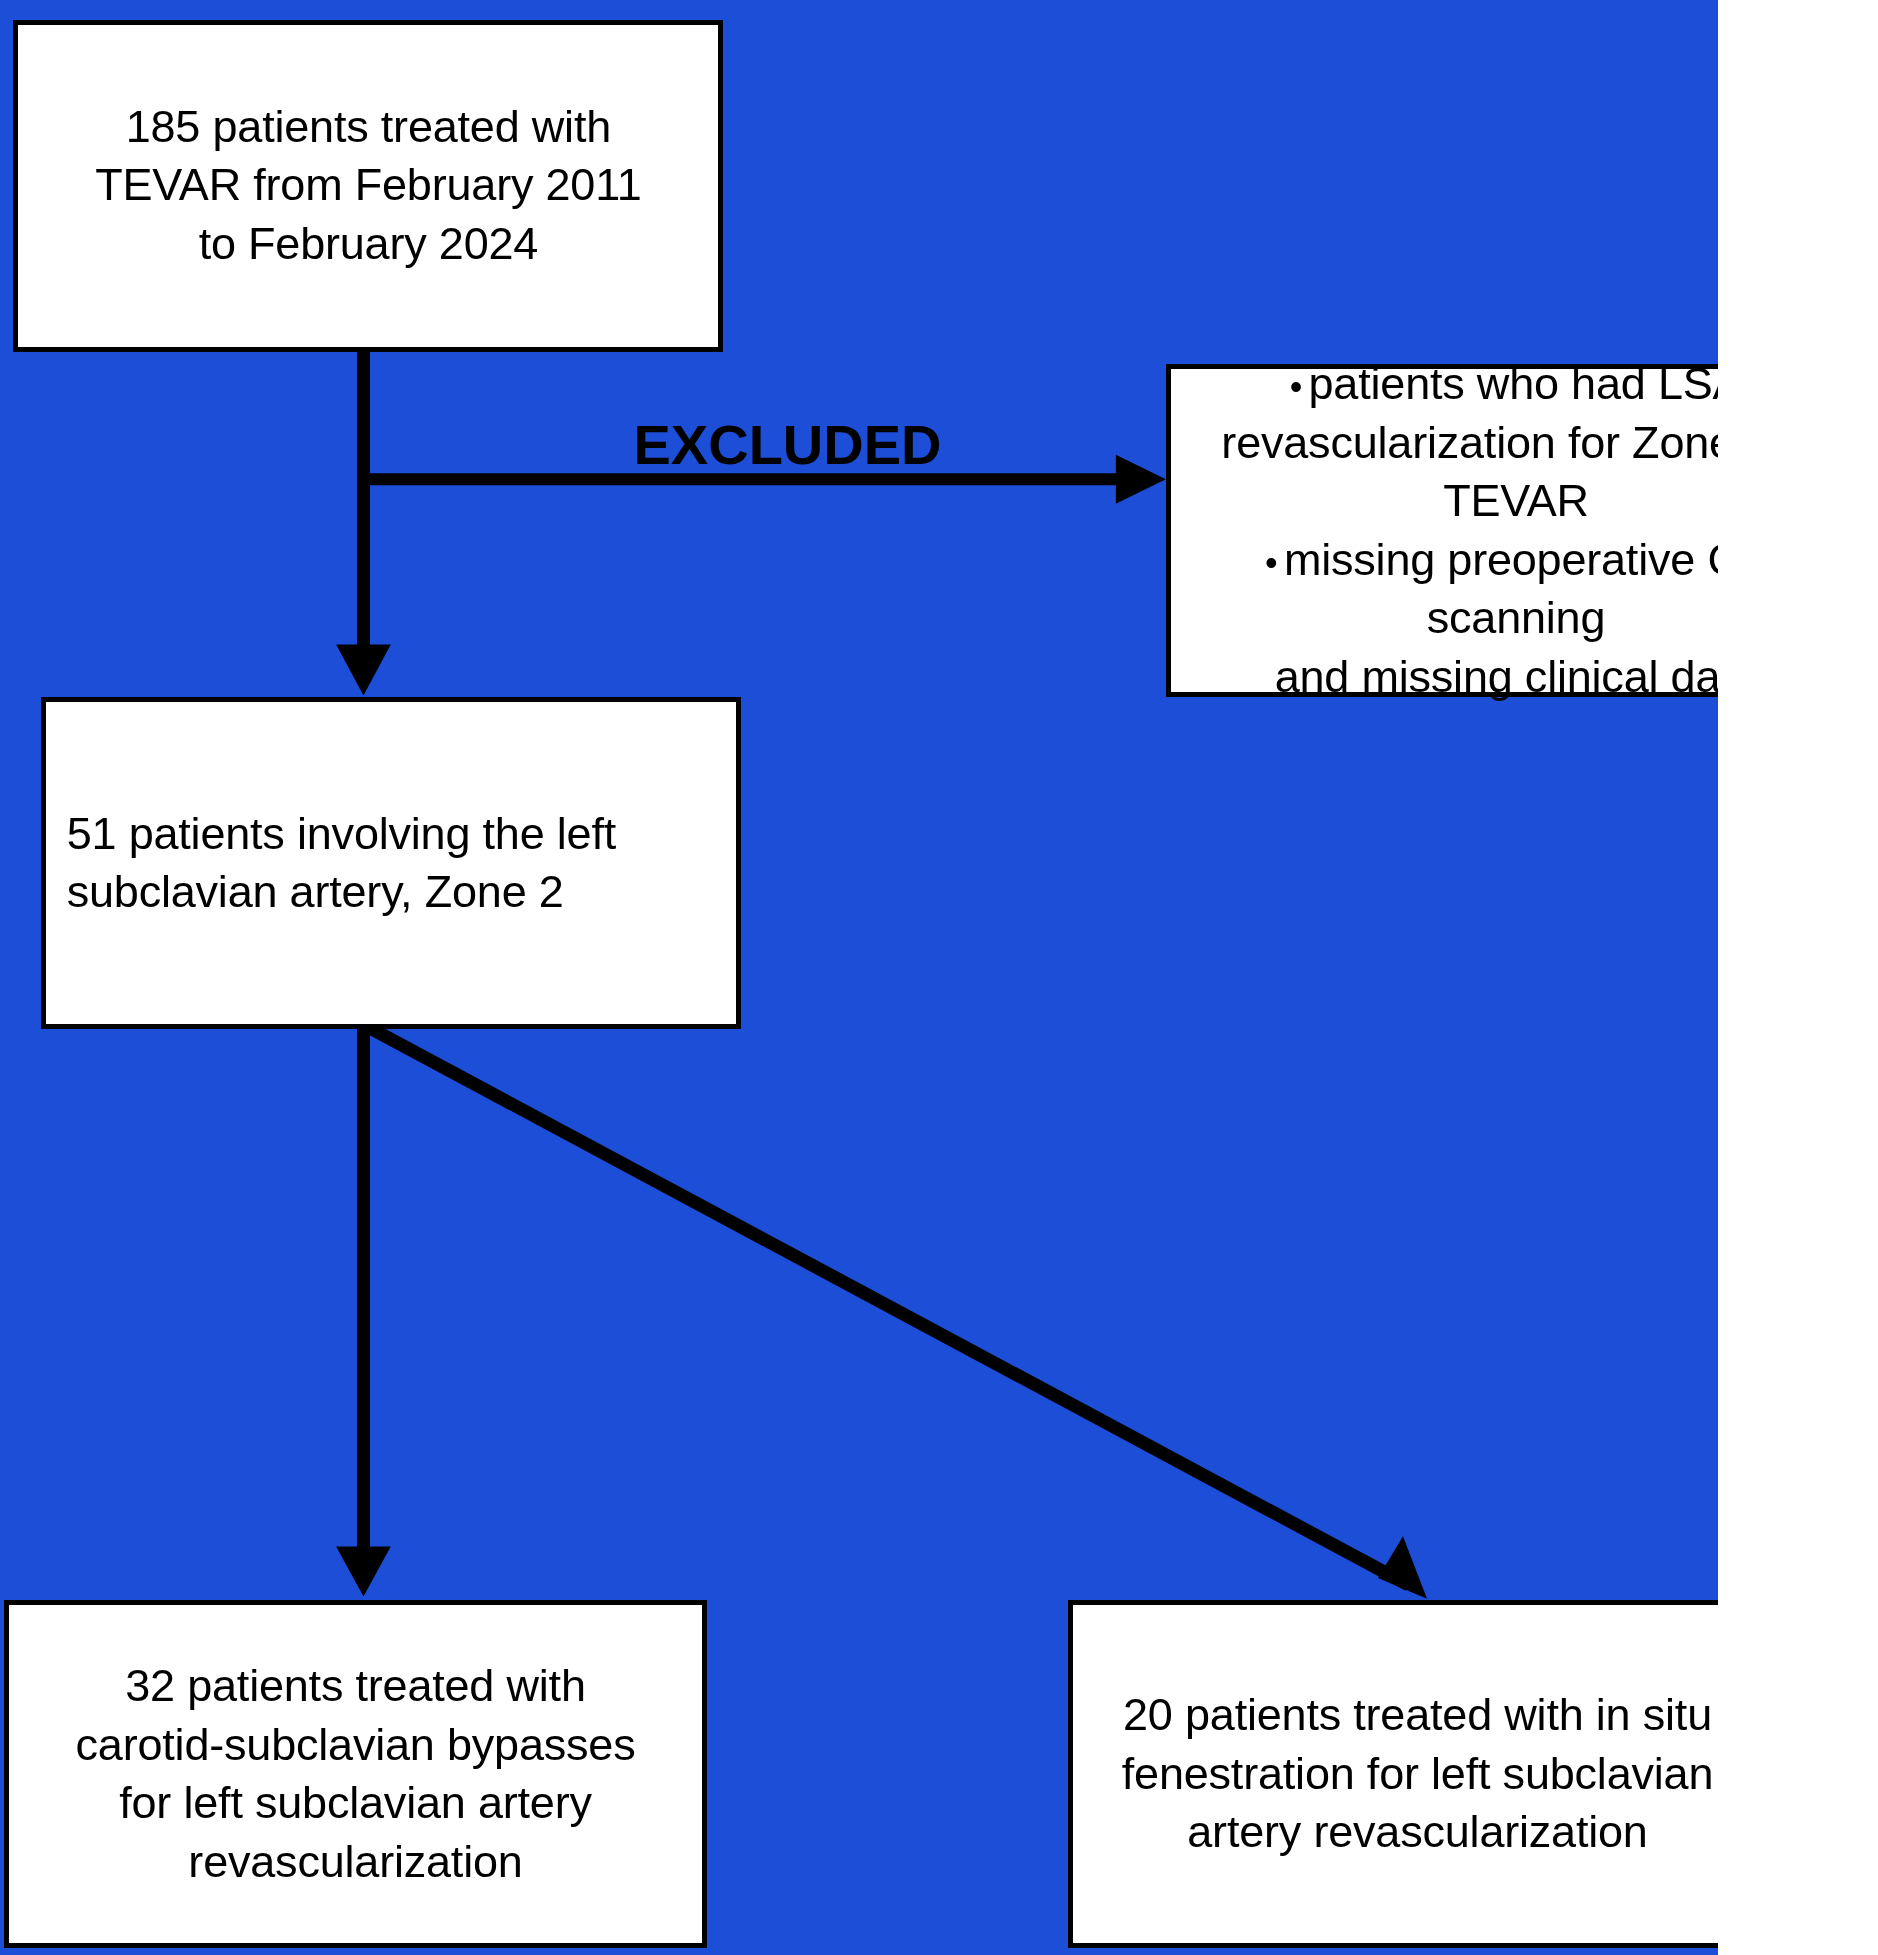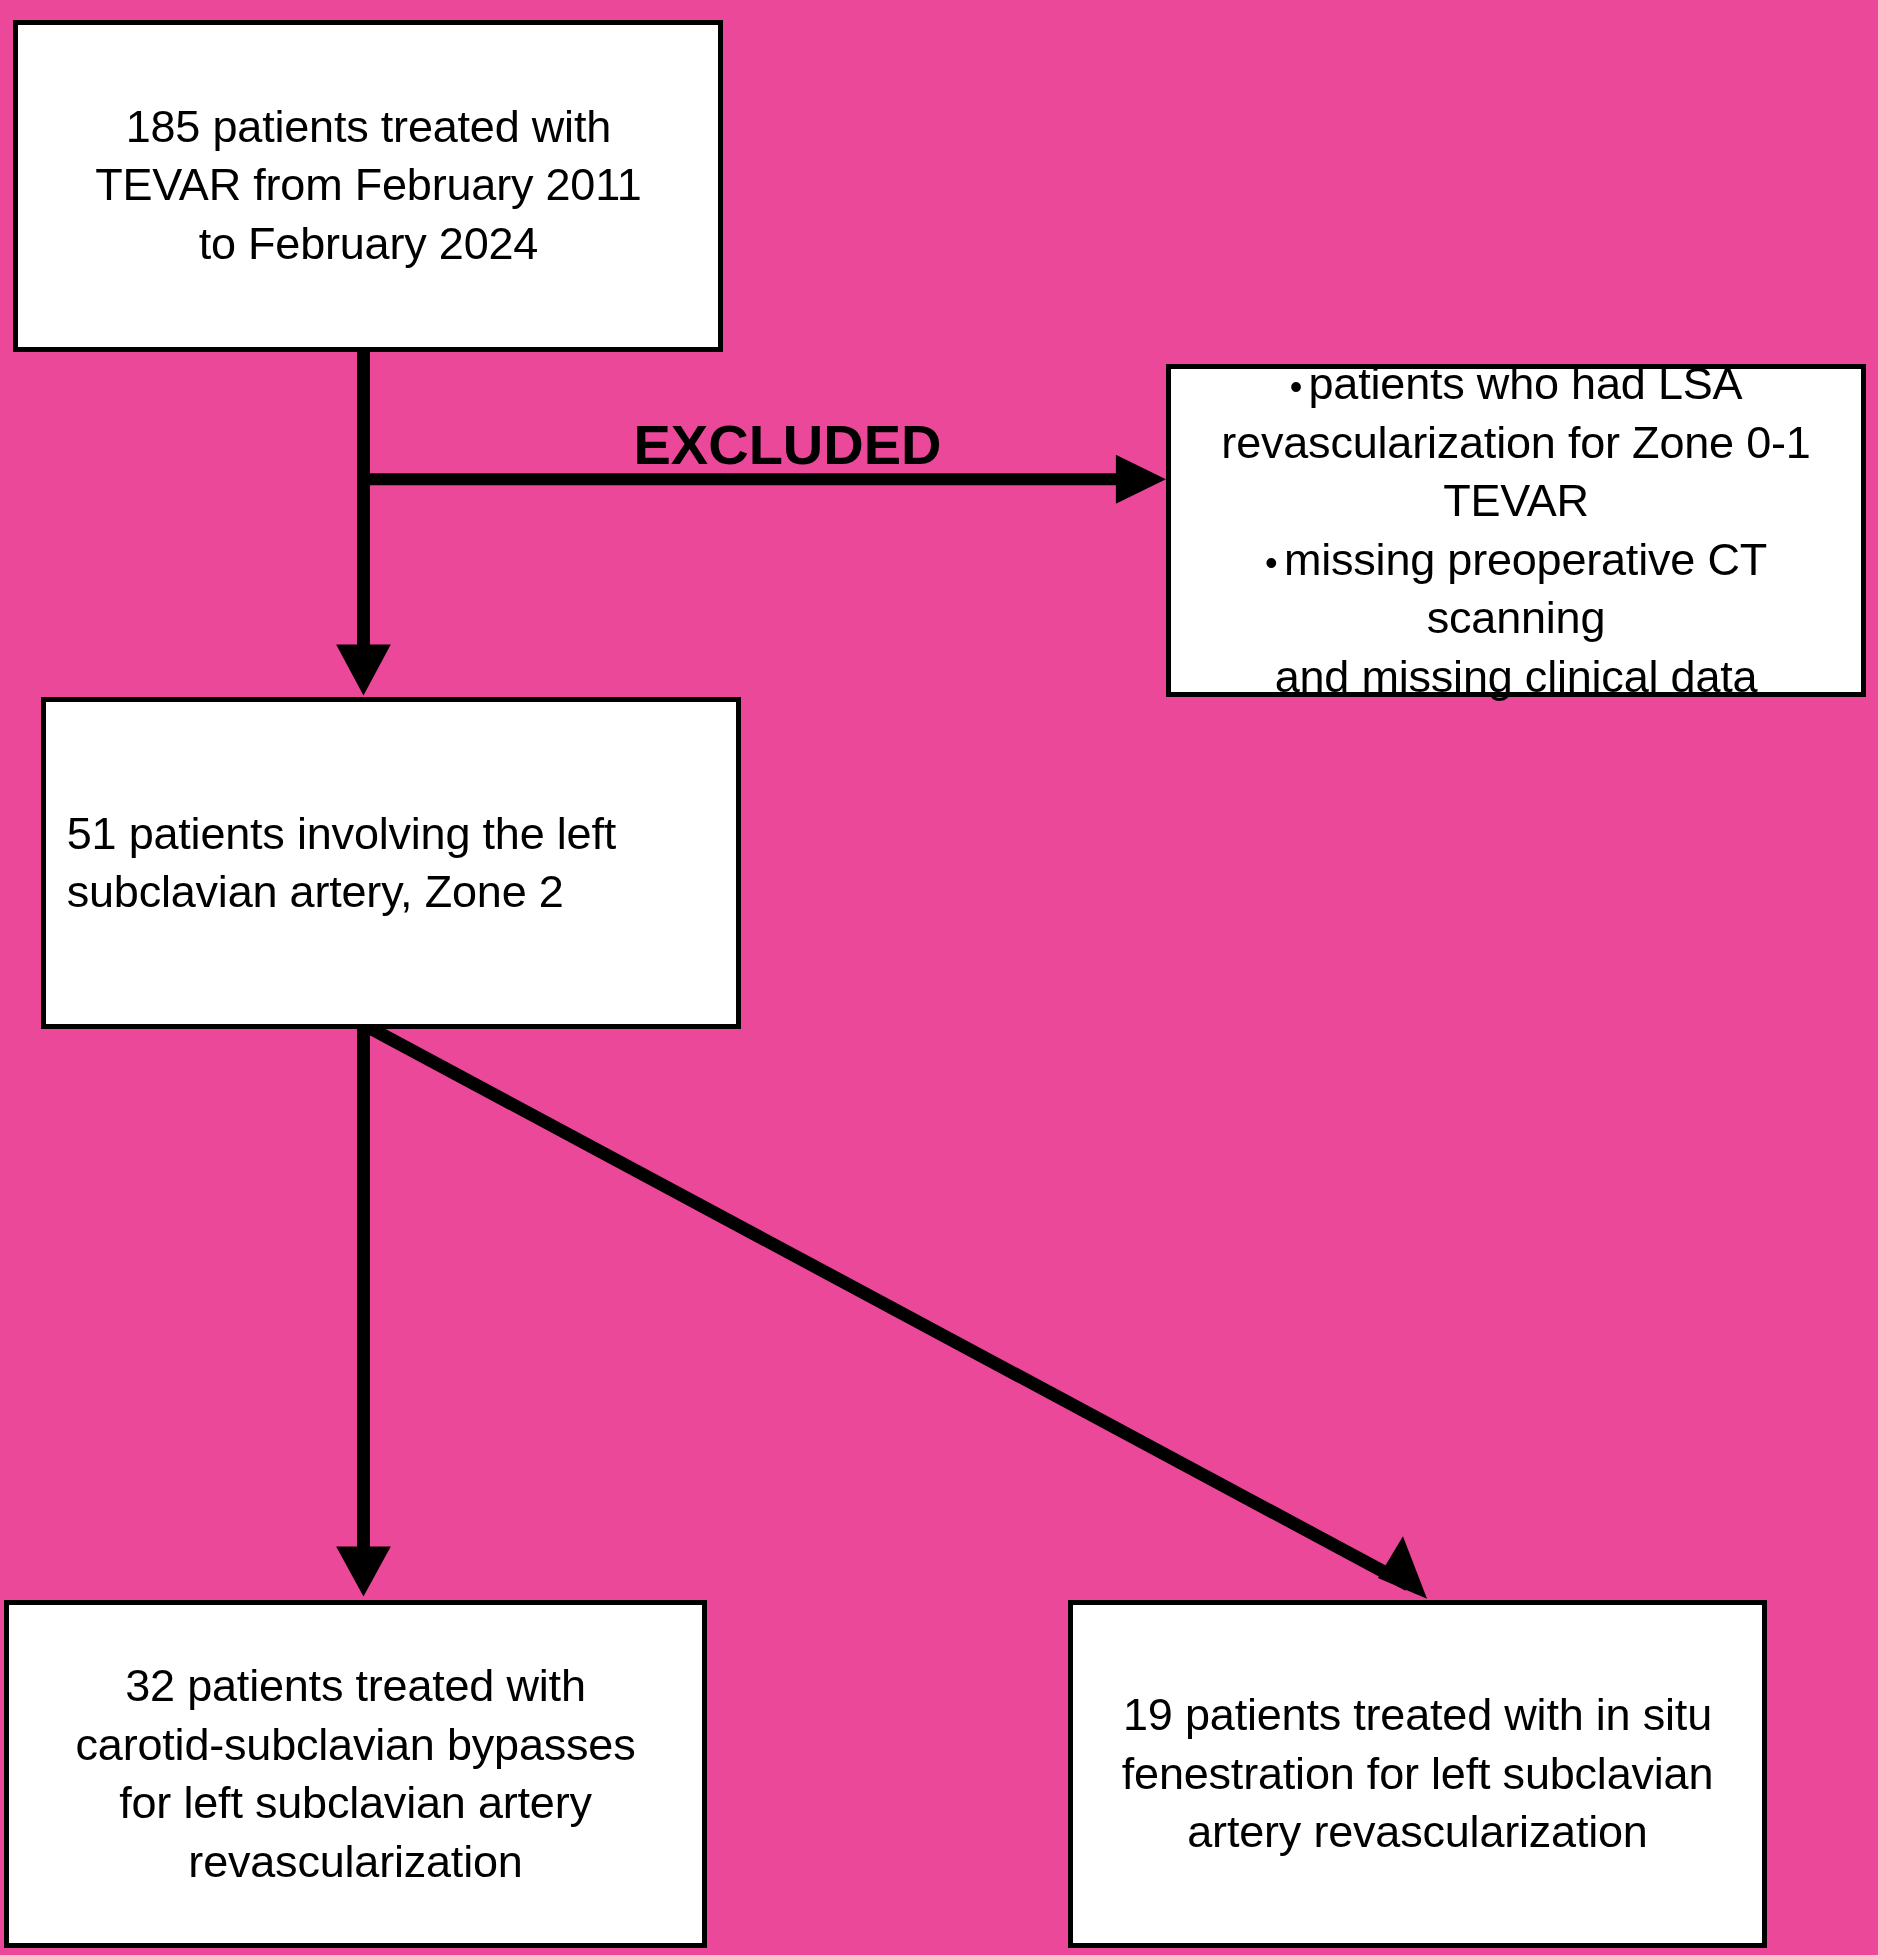--- a/index.html
+++ b/index.html
@@ -2,23 +2,23 @@
 <html style="font-size:7.4px"><head>
 <meta charset="utf-8">
 <style>
   html, body {
     margin: 0;
     padding: 0;
     background: #ffffff;
   }
   #canvas {
     position: relative;
-    width: 1878px;
+    width: 1718px;
     height: 1955px;
-    background: #ec4899;
+    background: #1d4ed8;
     overflow: hidden;
     font-family: "Liberation Sans", sans-serif;
     color: #000000;
   }
   .node-box {
     position: absolute;
     box-sizing: border-box;
     border: 5.1px solid #000000;
     background: #ffffff;
     display: flex;
@@ -142,19 +142,19 @@
   </div>
 
   <div class="node-box" id="box-bypass">
     <div class="node-text">32 patients treated with
 carotid-subclavian bypasses
 for left subclavian artery
 revascularization</div>
   </div>
 
   <div class="node-box" id="box-fenestration">
-    <div class="node-text">19 patients treated with in situ
+    <div class="node-text">20 patients treated with in situ
 fenestration for left subclavian
 artery revascularization</div>
   </div>
 
 </div>
 
 
 </body></html>

